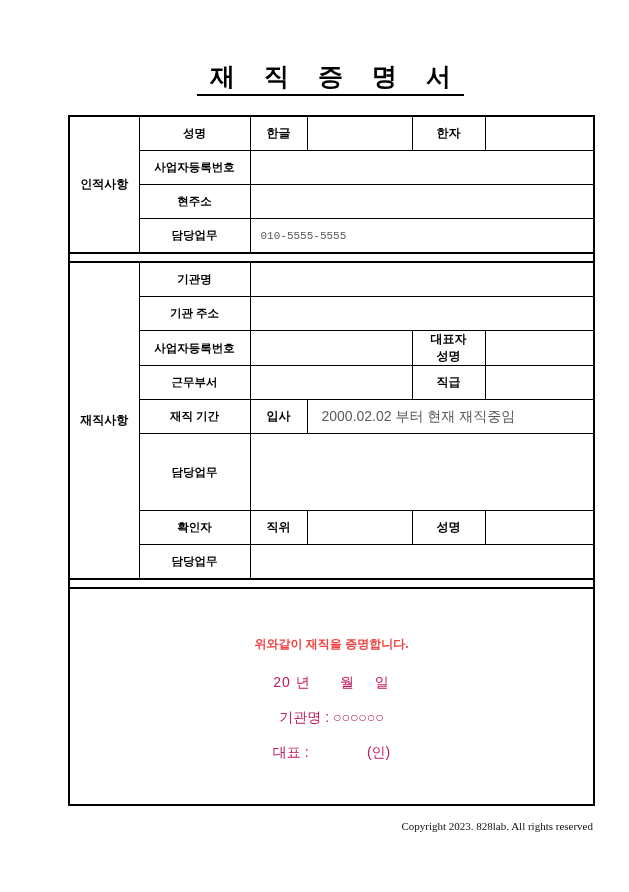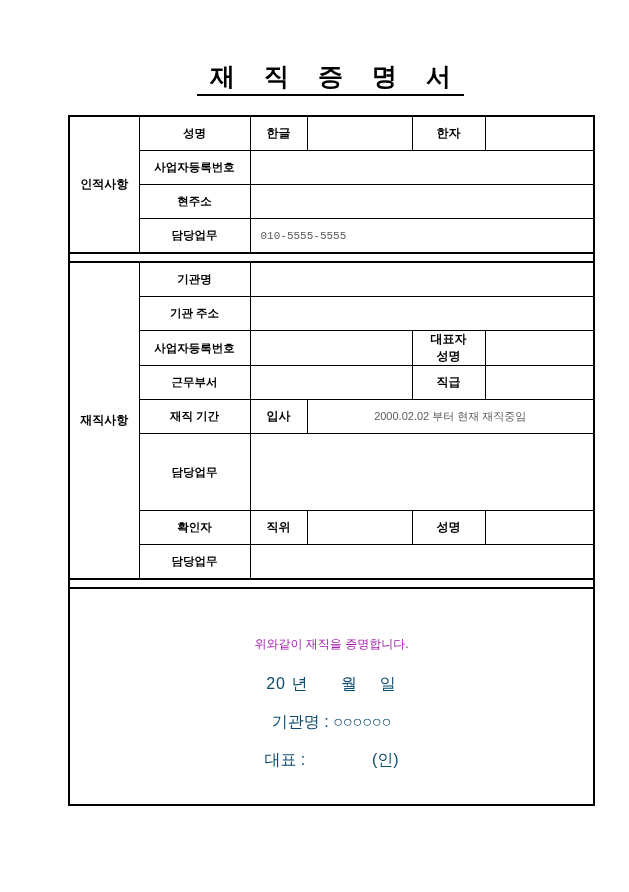--- a/index.html
+++ b/index.html
@@ -81,23 +81,23 @@
     font-size: 12px;
   }
   td.value-cell {
     text-align: left;
     color: #5a5a5a;
     font-size: 11px;
     padding-left: 10px;
     font-family: Liberation Mono, monospace;
   }
   td.value-center {
-    text-align: center;
+    text-align: left;
     color: #5a5a5a;
-    font-size: 11px;
+    font-size: 14px;
   }
 
   
   tr.sep-row td {
     height: 7px;
     padding: 0;
     border-left: none;
     border-right: none;
     border-top: 2.5px solid #000;
     border-bottom: 2.5px solid #000;
@@ -117,28 +117,28 @@
     vertical-align: top;
     padding: 0;
   }
   .footer-inner {
     width: 100%;
     text-align: center;
     padding-top: 47px;
     box-sizing: border-box;
   }
   .f-line {
-    font-size: 16px;
-    color: #0c4a6e;
+    font-size: 14px;
+    color: #be185d;
     margin-bottom: 17px;
     white-space: pre;
   }
   .f-line.strong {
-    font-weight: normal;
-    color: #a21caf;
+    font-weight: bold;
+    color: #ef4444;
     font-size: 12px;
     margin-bottom: 21px;
   }
   .f-line.date {
     letter-spacing: 1px;
   }
 
   
   .copyright {
     position: absolute;
@@ -259,14 +259,15 @@
             <div class="f-line date">20 년      월    일</div>
             <div class="f-line">기관명 : ○○○○○○</div>
             <div class="f-line">대표 :               (인)</div>
           </div>
         </td>
       </tr>
 
     </tbody>
   </table>
 
+  <div class="copyright">Copyright 2023. 828lab. All rights reserved</div>
 
 </div>
 
 </body></html>

